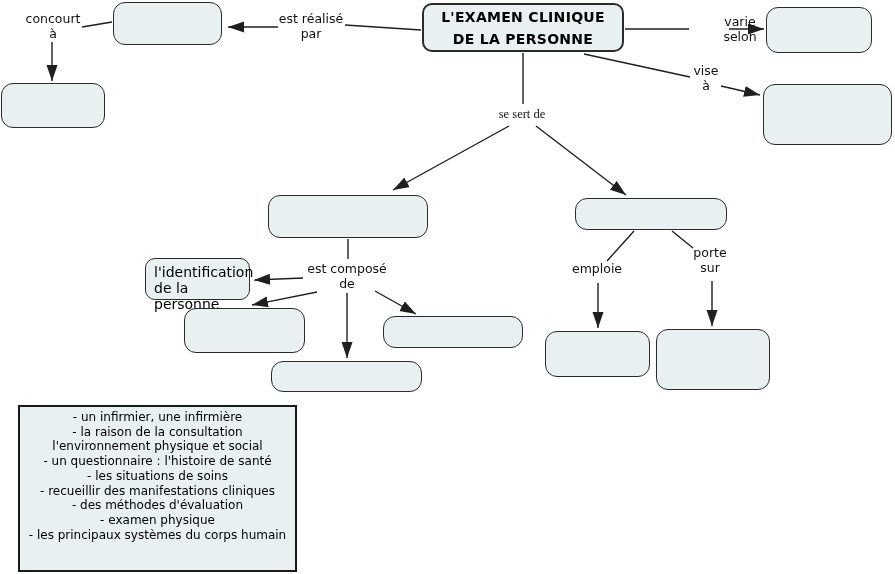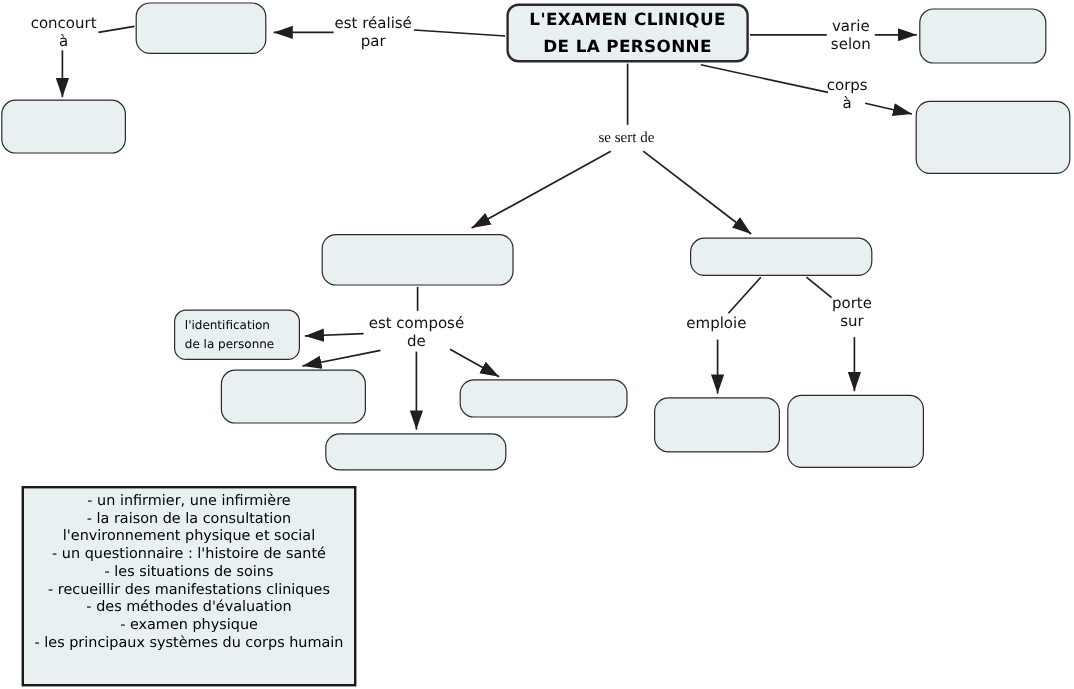--- a/index.html
+++ b/index.html
@@ -34,21 +34,21 @@
     align-items: center;
     justify-content: center;
     text-align: center;
     font-weight: bold;
     font-size: 14px;
     line-height: 22px;
     white-space: pre-line;
     letter-spacing: 0.3px;
   }
   .node-textbox {
-    font-size: 10px;
+    font-size: 14px;
     line-height: 16px;
     white-space: pre-line;
     padding: 5px 0 0 8px;
   }
   .link-label {
     position: absolute;
     font-size: 12.5px;
     line-height: 15px;
     text-align: center;
     white-space: pre-line;
@@ -130,23 +130,23 @@
   <div class="node" style="left:271px; top:361px; width:151px; height:31px;"></div>
   <div class="node" style="left:383px; top:316px; width:140px; height:32px;"></div>
 
   <div class="node" style="left:545px; top:331px; width:105px; height:46px;"></div>
   <div class="node" style="left:656px; top:329px; width:114px; height:61px;"></div>
 
   <div class="link-label" style="left:16px; top:11px; width:74px;">concourt
 à</div>
   <div class="link-label" style="left:269px; top:11px; width:84px;">est réalisé
 par</div>
-  <div class="link-label" style="left:679px; top:14px; width:60px;">varie
+  <div class="link-label" style="left:710px; top:14px; width:60px;">varie
 selon</div>
-  <div class="link-label" style="left:681px; top:63px; width:50px;">corps
+  <div class="link-label" style="left:681px; top:63px; width:50px;">vise
 à</div>
   <div class="link-label" style="left:487px; top:107px; width:70px;font-family:Liberation Serif, serif;">se sert de</div>
   <div class="link-label" style="left:300px; top:261px; width:94px;">est composé
 de</div>
   <div class="link-label" style="left:567px; top:261px; width:60px;">emploie</div>
   <div class="link-label" style="left:683px; top:245px; width:54px;">porte
 sur</div>
 
   <div class="legend">
     <div class="legend-line">- un infirmier, une infirmière</div>

